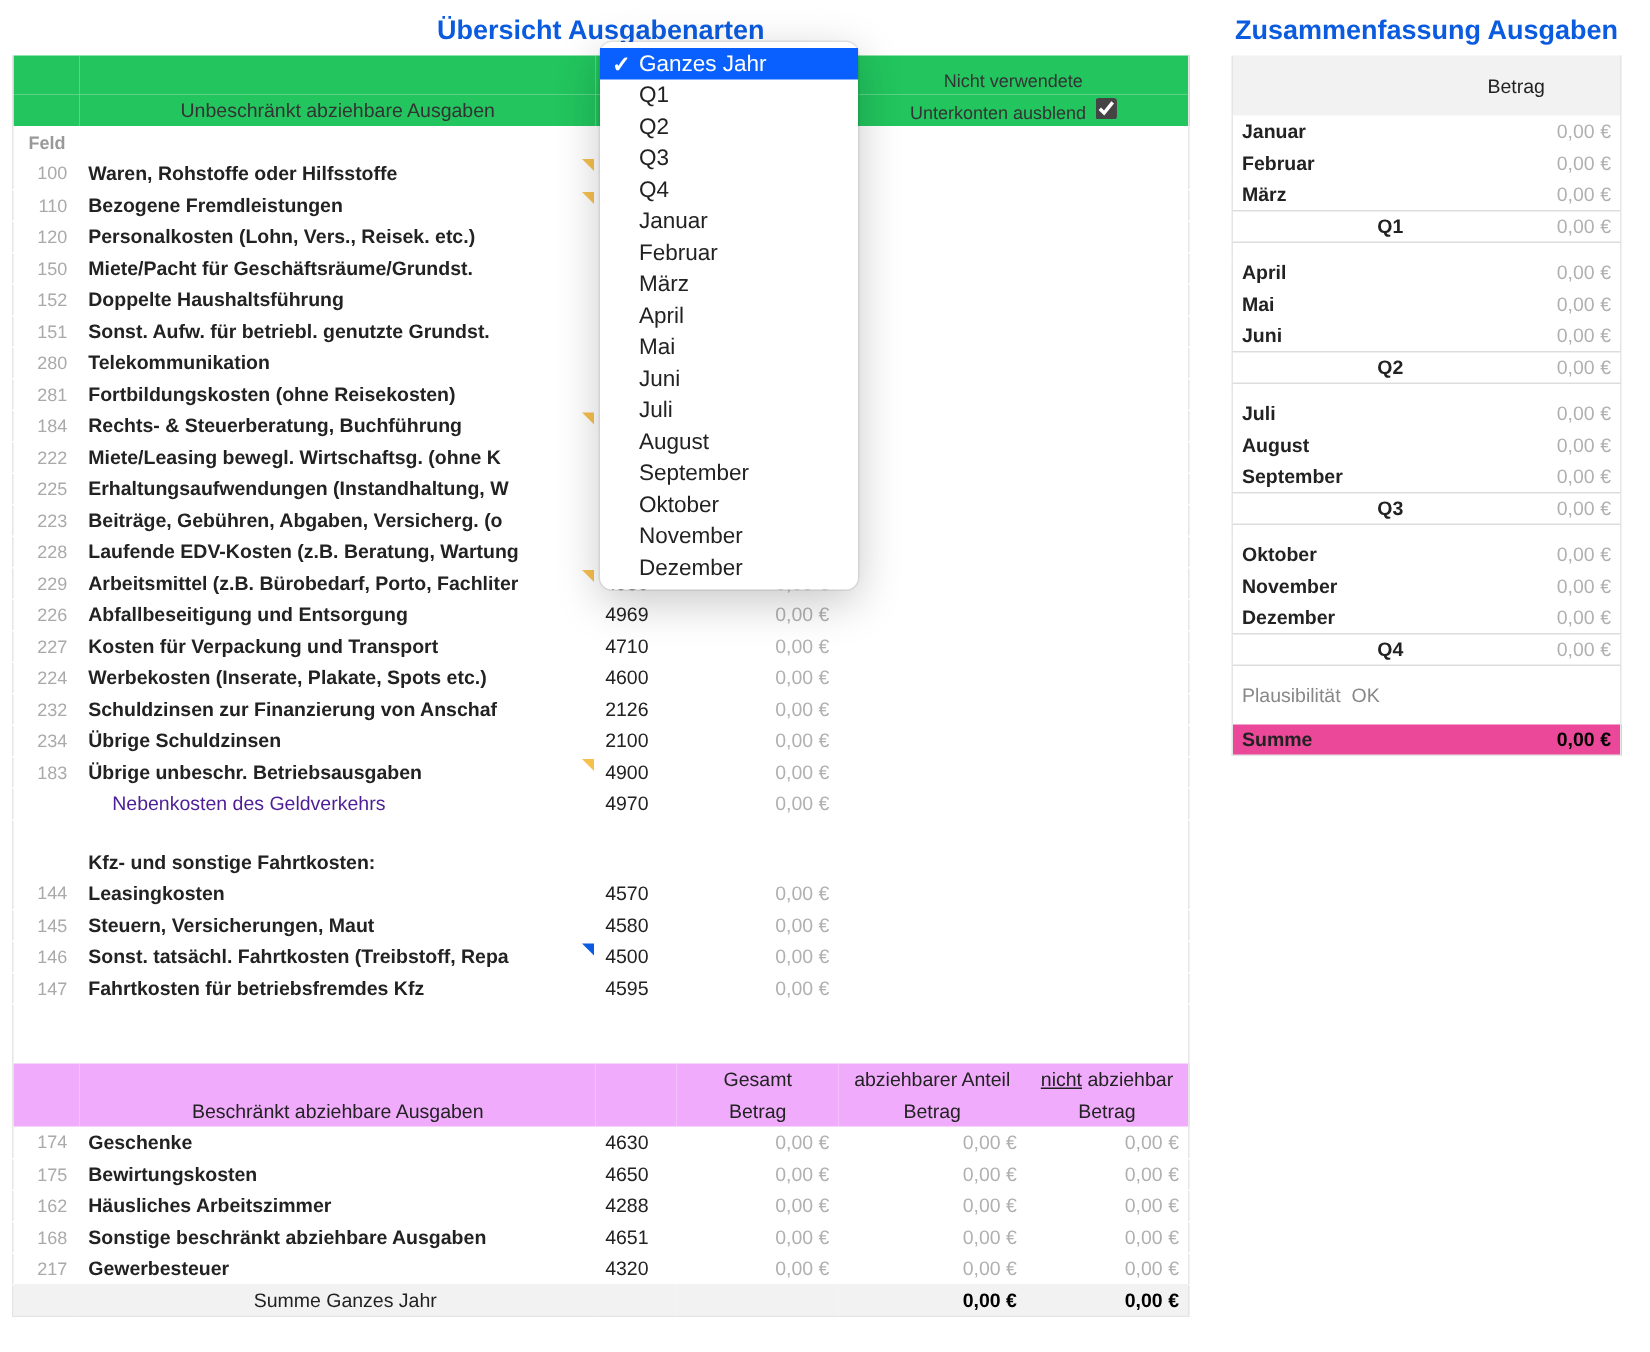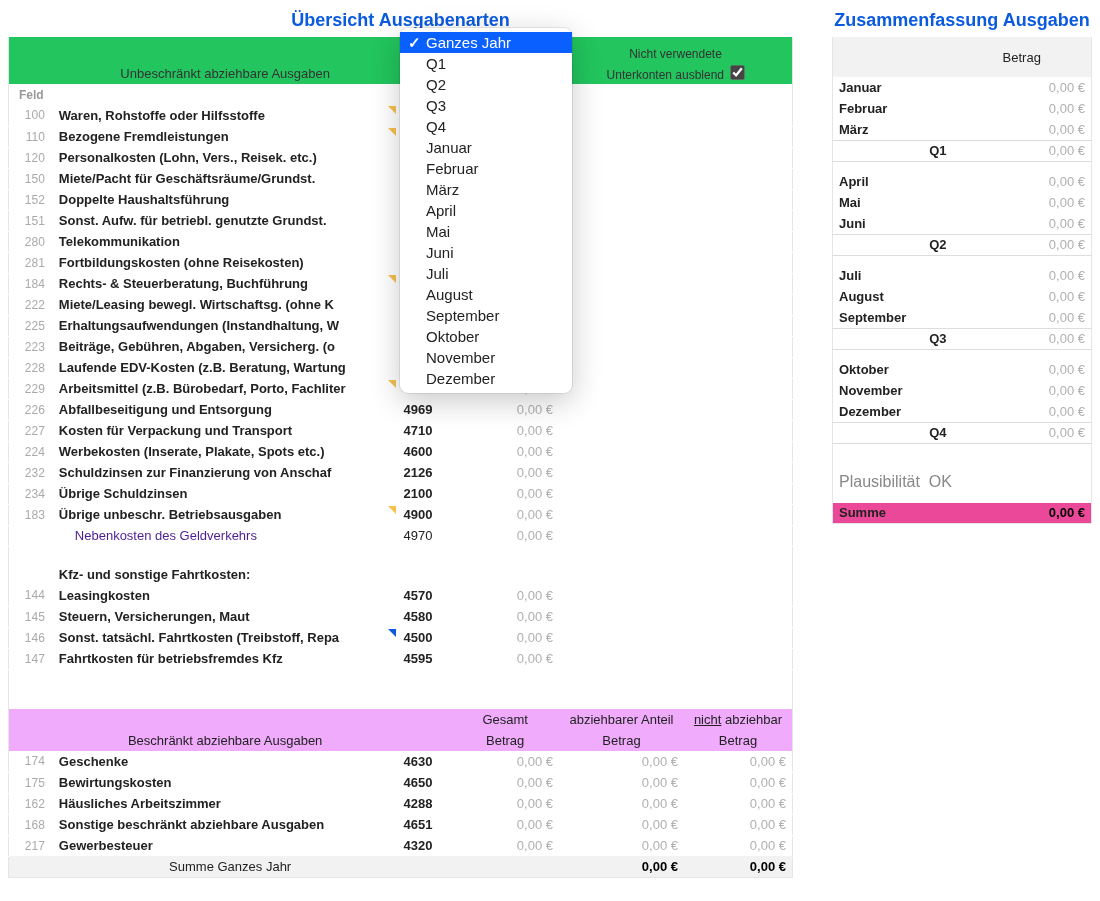--- a/index.html
+++ b/index.html
@@ -5,40 +5,40 @@
   * { box-sizing: border-box; margin: 0; padding: 0; }
   body {
     font-family: -apple-system, "Helvetica Neue", Helvetica, Arial, sans-serif;
     font-size: 13px;
     color: #222;
     background: #fff;
     width: 1100px;
     height: 901px;
     overflow: hidden;
   }
-  .page { display: flex; padding: 6px 8px; justify-content: space-between; }
+  .page { display: flex; gap: 28px; padding: 6px 8px; }
   .panel-left  { width: 785px; }
   .panel-right { width: 260px; }
 
   .panel-title {
     font-size: 18px;
     font-weight: 700;
     color: #0b5be0;
     text-align: center;
     padding: 4px 0 6px;
   }
 
   
   .lt { width: 100%; border-collapse: collapse; }
   .lt td, .lt th { padding: 2px 6px; height: 21px; white-space: nowrap; }
   .lt .hdr td { background: #22c55e; text-align: center; font-weight: 400; color: #333; }
   .lt .hdr-top td { padding-top: 10px; }
   .lt .col-feld { width: 40px; color: #aaa; font-size: 12px; text-align: right; padding-right: 8px; }
   .lt .col-name { width: 320px; font-weight: 700; overflow: hidden; text-overflow: ellipsis; max-width: 320px; }
-  .lt .col-konto { width: 50px; font-weight: 700; text-align: left; }
+  .lt .col-konto { width: 50px; font-weight: 400; text-align: left; }
   .lt .col-amt  { width: 100px; text-align: right; color: #b0b0b0; }
   .lt .subrow .col-name { font-weight: 400; padding-left: 22px; color: #4c1d95; }
   .lt .subrow .col-konto { font-weight: 400; }
   .lt .subheading .col-name { font-weight: 700; }
   .lt .lrow td { border-bottom: 1px solid rgba(0,0,0,0); }
   .lt .feld-label { color:#999; font-size:12px; font-weight:700; text-align:left; padding-left:10px;}
   .lt .sec-hdr td { background:#f0abfc; text-align:center; font-weight:400; }
   .lt .sec-hdr .underline span{ text-decoration: underline; }
   .lt .sum-row td { background:#f2f2f2; font-weight:700; text-align:right; }
   .lt .sum-row .sum-label { text-align:center; font-weight:400; }
@@ -77,21 +77,21 @@
   }
 
   
   .rt { width:100%; border-collapse: collapse; }
   .rt td { padding: 2px 6px; height: 21px; font-size: 13px; }
   .rt .hdr td { background:#f2f2f2; text-align:center; height:40px;}
   .rt .label { width:120px; font-weight:700; }
   .rt .amt { text-align:right; color:#b0b0b0; }
   .rt .qrow .label { text-align:right; font-weight:700; }
   .rt .qrow td { border-top:1px solid #ddd; border-bottom:1px solid #ddd; }
-  .rt .plaus td { color:#888; font-size:16px; padding-top:29px; padding-bottom:12px; }
+  .rt .plaus td { color:#888; font-size:13px; padding-top:12px; padding-bottom:12px; }
   .rt .sum td { background:#ec4899; font-weight:700; }
   .rt .sum .amt { color:#000; }
   .rt .spacer td { height:10px; }
 
   
   .panel-border { border:1px solid #e5e5e5; border-top:none; }
 </style>
 </head>
 <body>
 

